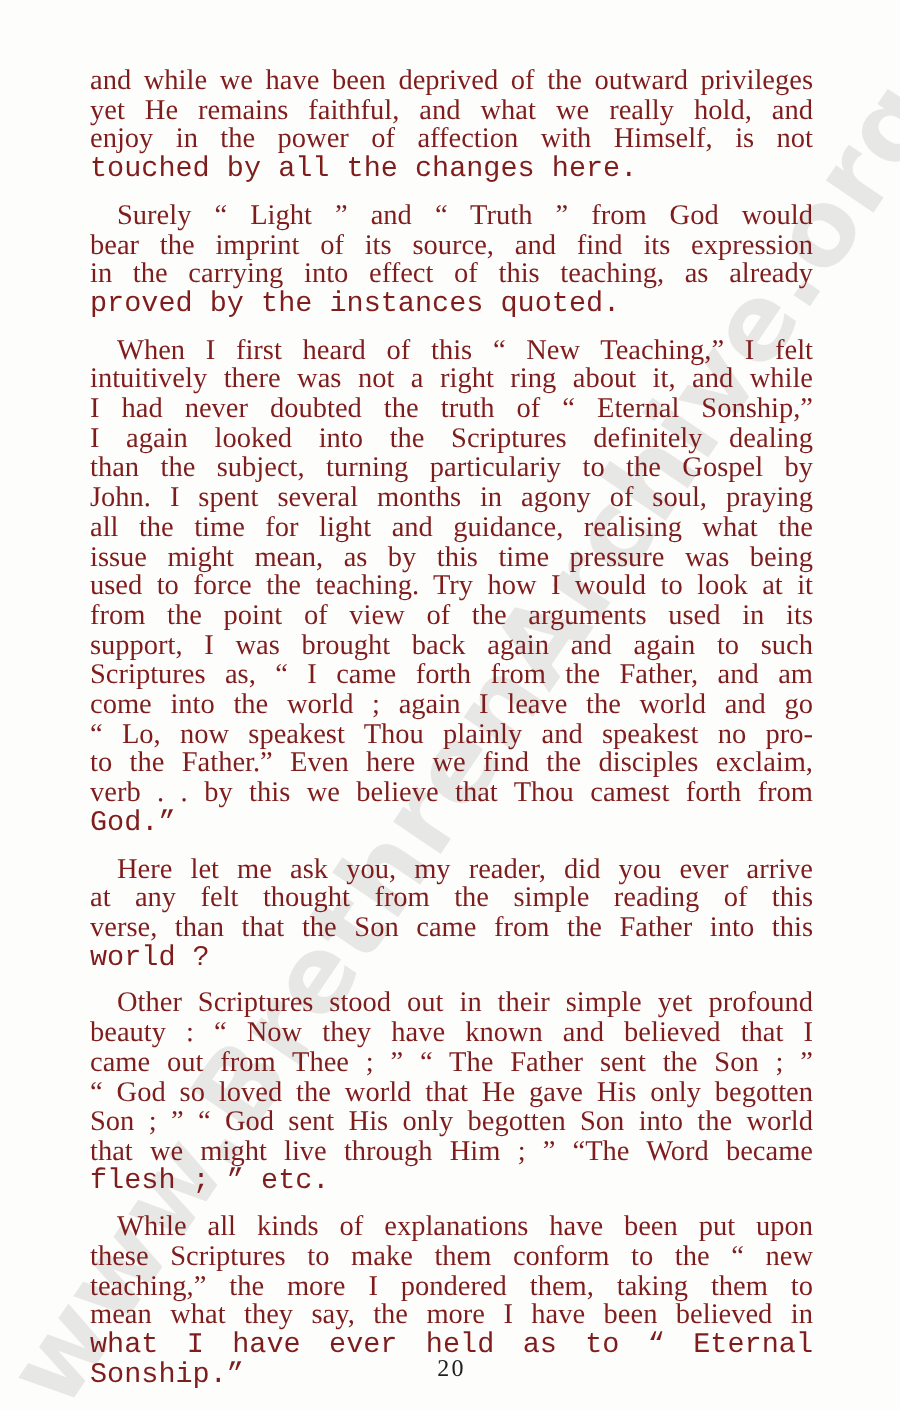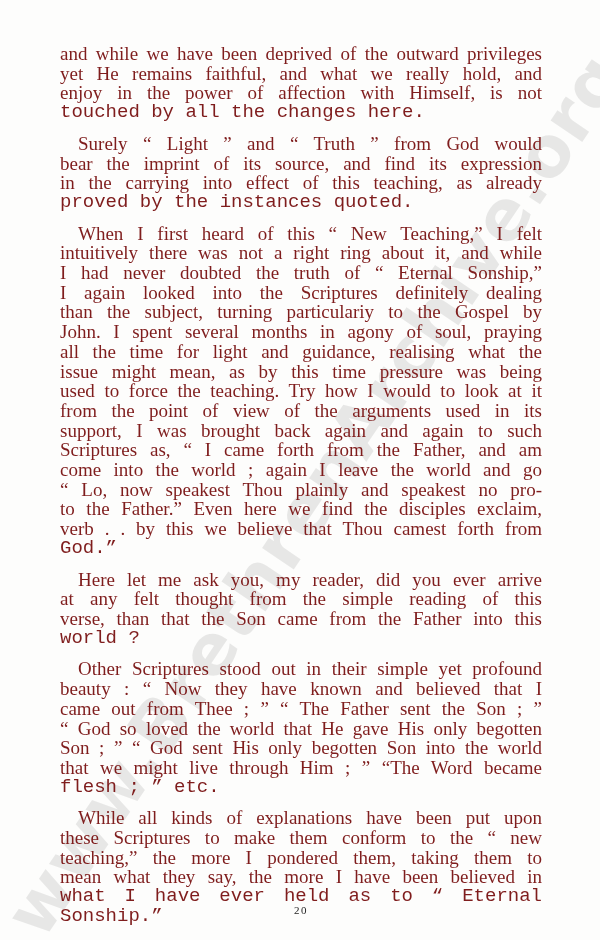--- a/index.html
+++ b/index.html
@@ -58,21 +58,21 @@
     text-indent: 18px;
   }
   .page-number {
     position: absolute;
     left: 60px;
     top: 904px;
     width: 482px;
     text-align: center;
     z-index: 1;
     color: #1f1f1f;
-    font-size: 11px;
+    font-size: 16px;
     letter-spacing: 1.5px;
   }
 </style>
 </head>
 <body>
 
 <div class="page">
   <div class="watermark">www.BrethrenArchive.org</div>
 
   <div class="text-block">

